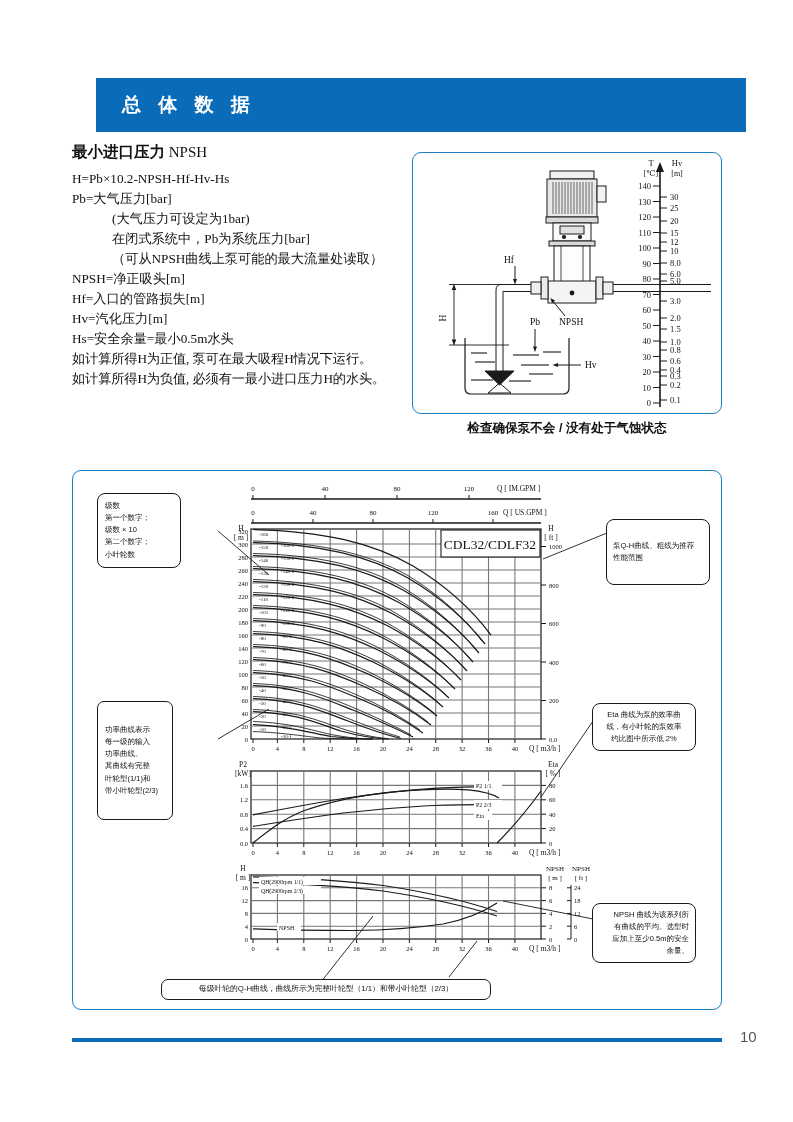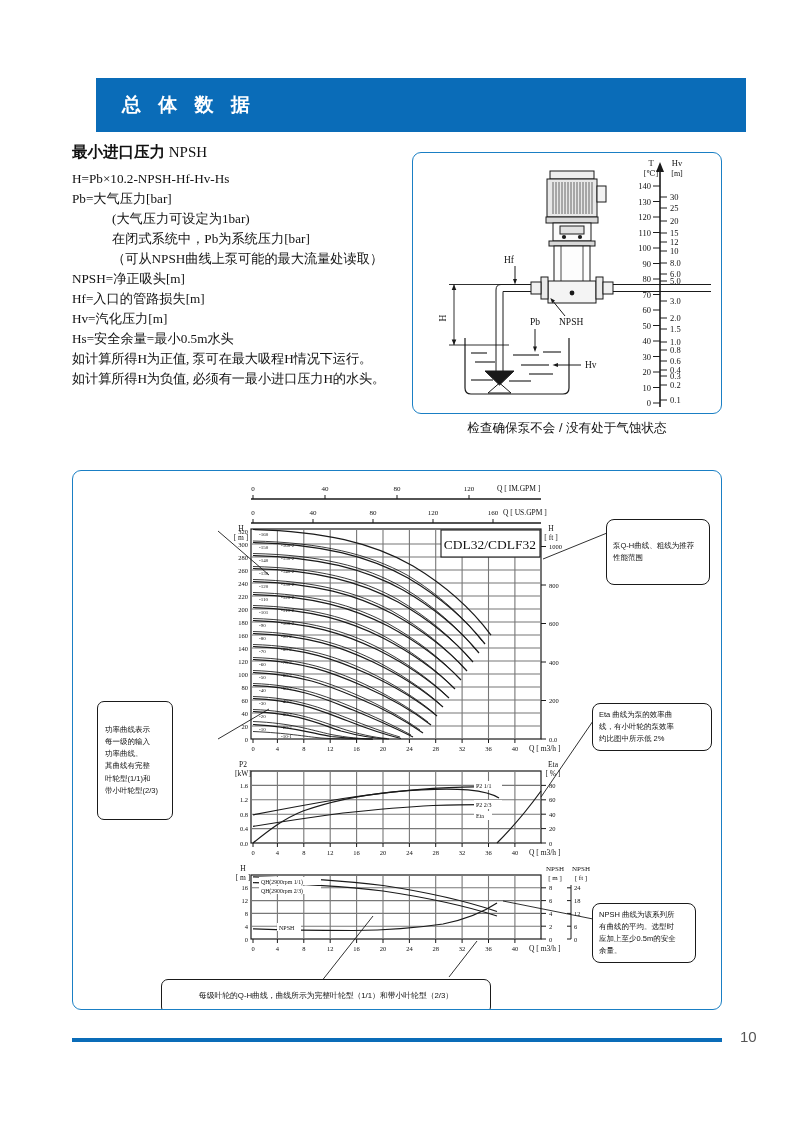--- a/index.html
+++ b/index.html
@@ -64,20 +64,21 @@
     background: #fff;
   }
   .fig-caption {
     position: absolute;
     left: 412px; top: 420px;
     width: 310px;
     text-align: center;
     font-size: 12.6px;
     font-family: "Liberation Sans","DejaVu Sans",sans-serif;
     color: #111;
+    font-weight: bold;
   }
 
   
   .chart-panel {
     position: absolute;
     left: 72px; top: 470px;
     width: 650px; height: 540px;
     border: 1.1px solid #1a7fc4;
     border-radius: 9px;
     background: #fff;
@@ -734,47 +735,54 @@
       <line x1="145" y1="268" x2="196" y2="238"></line>
       <line x1="534" y1="62" x2="470" y2="88"></line>
       <line x1="520" y1="250" x2="468" y2="326"></line>
       <line x1="520" y1="448" x2="430" y2="430"></line>
       <line x1="244" y1="516" x2="300" y2="445"></line>
       <line x1="376" y1="506" x2="404" y2="470"></line>
     </g>
   </svg>
 
   
+  <div style="position:absolute; left:24px; top:22px; width:84px; border:1px solid #1a1a1a; border-radius:8px; background:#fff; padding:6px 7px; font-size:7.5px; line-height:1.62; font-family:'Liberation Sans','DejaVu Sans',sans-serif;">
+    <div>级数</div>
+    <div>第一个数字；</div>
+    <div>级数 × 10</div>
+    <div>第二个数字；</div>
+    <div>小叶轮数</div>
+  </div>
 
   <div style="position:absolute; left:533px; top:48px; width:104px; border:1px solid #1a1a1a; border-radius:8px; background:#fff; padding:20px 6px; font-size:7.5px; line-height:1.6; font-family:'Liberation Sans','DejaVu Sans',sans-serif;">
     <div>泵Q-H曲线、粗线为推荐</div>
     <div>性能范围</div>
   </div>
 
   <div style="position:absolute; left:24px; top:230px; width:76px; border:1px solid #1a1a1a; border-radius:7px; background:#fff; padding:22px 7px; font-size:7.5px; line-height:1.62; font-family:'Liberation Sans','DejaVu Sans',sans-serif;">
     <div>功率曲线表示</div>
     <div>每一级的输入</div>
     <div>功率曲线。</div>
     <div>其曲线有完整</div>
     <div>叶轮型(1/1)和</div>
     <div>带小叶轮型(2/3)</div>
   </div>
 
-  <div style="position:absolute; left:519px; top:232px; width:120px; border:1px solid #1a1a1a; border-radius:8px; background:#fff; padding:5px 6px; font-size:7.5px; line-height:1.6; font-family:'Liberation Sans','DejaVu Sans',sans-serif;">
+  <div style="position:absolute; left:519px; top:232px; width:104px; border:1px solid #1a1a1a; border-radius:8px; background:#fff; padding:5px 6px; font-size:7.5px; line-height:1.6; font-family:'Liberation Sans','DejaVu Sans',sans-serif;text-align:center;">
     <div>Eta 曲线为泵的效率曲</div>
     <div>线，有小叶轮的泵效率</div>
     <div>约比图中所示低 2%</div>
   </div>
 
-  <div style="position:absolute; left:519px; top:432px; width:104px; border:1px solid #1a1a1a; border-radius:8px; background:#fff; padding:5px 6px; font-size:7.5px; line-height:1.6; font-family:'Liberation Sans','DejaVu Sans',sans-serif;">
+  <div style="position:absolute; left:519px; top:432px; width:104px; border:1px solid #1a1a1a; border-radius:8px; background:#fff; padding:5px 6px; font-size:7.5px; line-height:1.6; font-family:'Liberation Sans','DejaVu Sans',sans-serif;text-align:right;">
     <div>NPSH 曲线为该系列所</div>
     <div>有曲线的平均。选型时</div>
     <div>应加上至少0.5m的安全</div>
     <div>余量。</div>
   </div>
 
-  <div style="position:absolute; left:88px; top:508px; width:330px; border:1px solid #1a1a1a; border-radius:7px; background:#fff; padding:11px 8px; font-size:7.8px; line-height:1.4; font-family:'Liberation Sans','DejaVu Sans',sans-serif; text-align:center;">
+  <div style="position:absolute; left:88px; top:508px; width:330px; border:1px solid #1a1a1a; border-radius:7px; background:#fff; padding:4px 8px; font-size:7.8px; line-height:1.4; font-family:'Liberation Sans','DejaVu Sans',sans-serif; text-align:center;">
     <span>每级叶轮的Q-H曲线，曲线所示为完整叶轮型（1/1）和带小叶轮型（2/3）</span>
   </div>
 </div>
 
 <div class="footer-rule"></div>
 <div class="page-no">10</div>
 
 </body></html>

